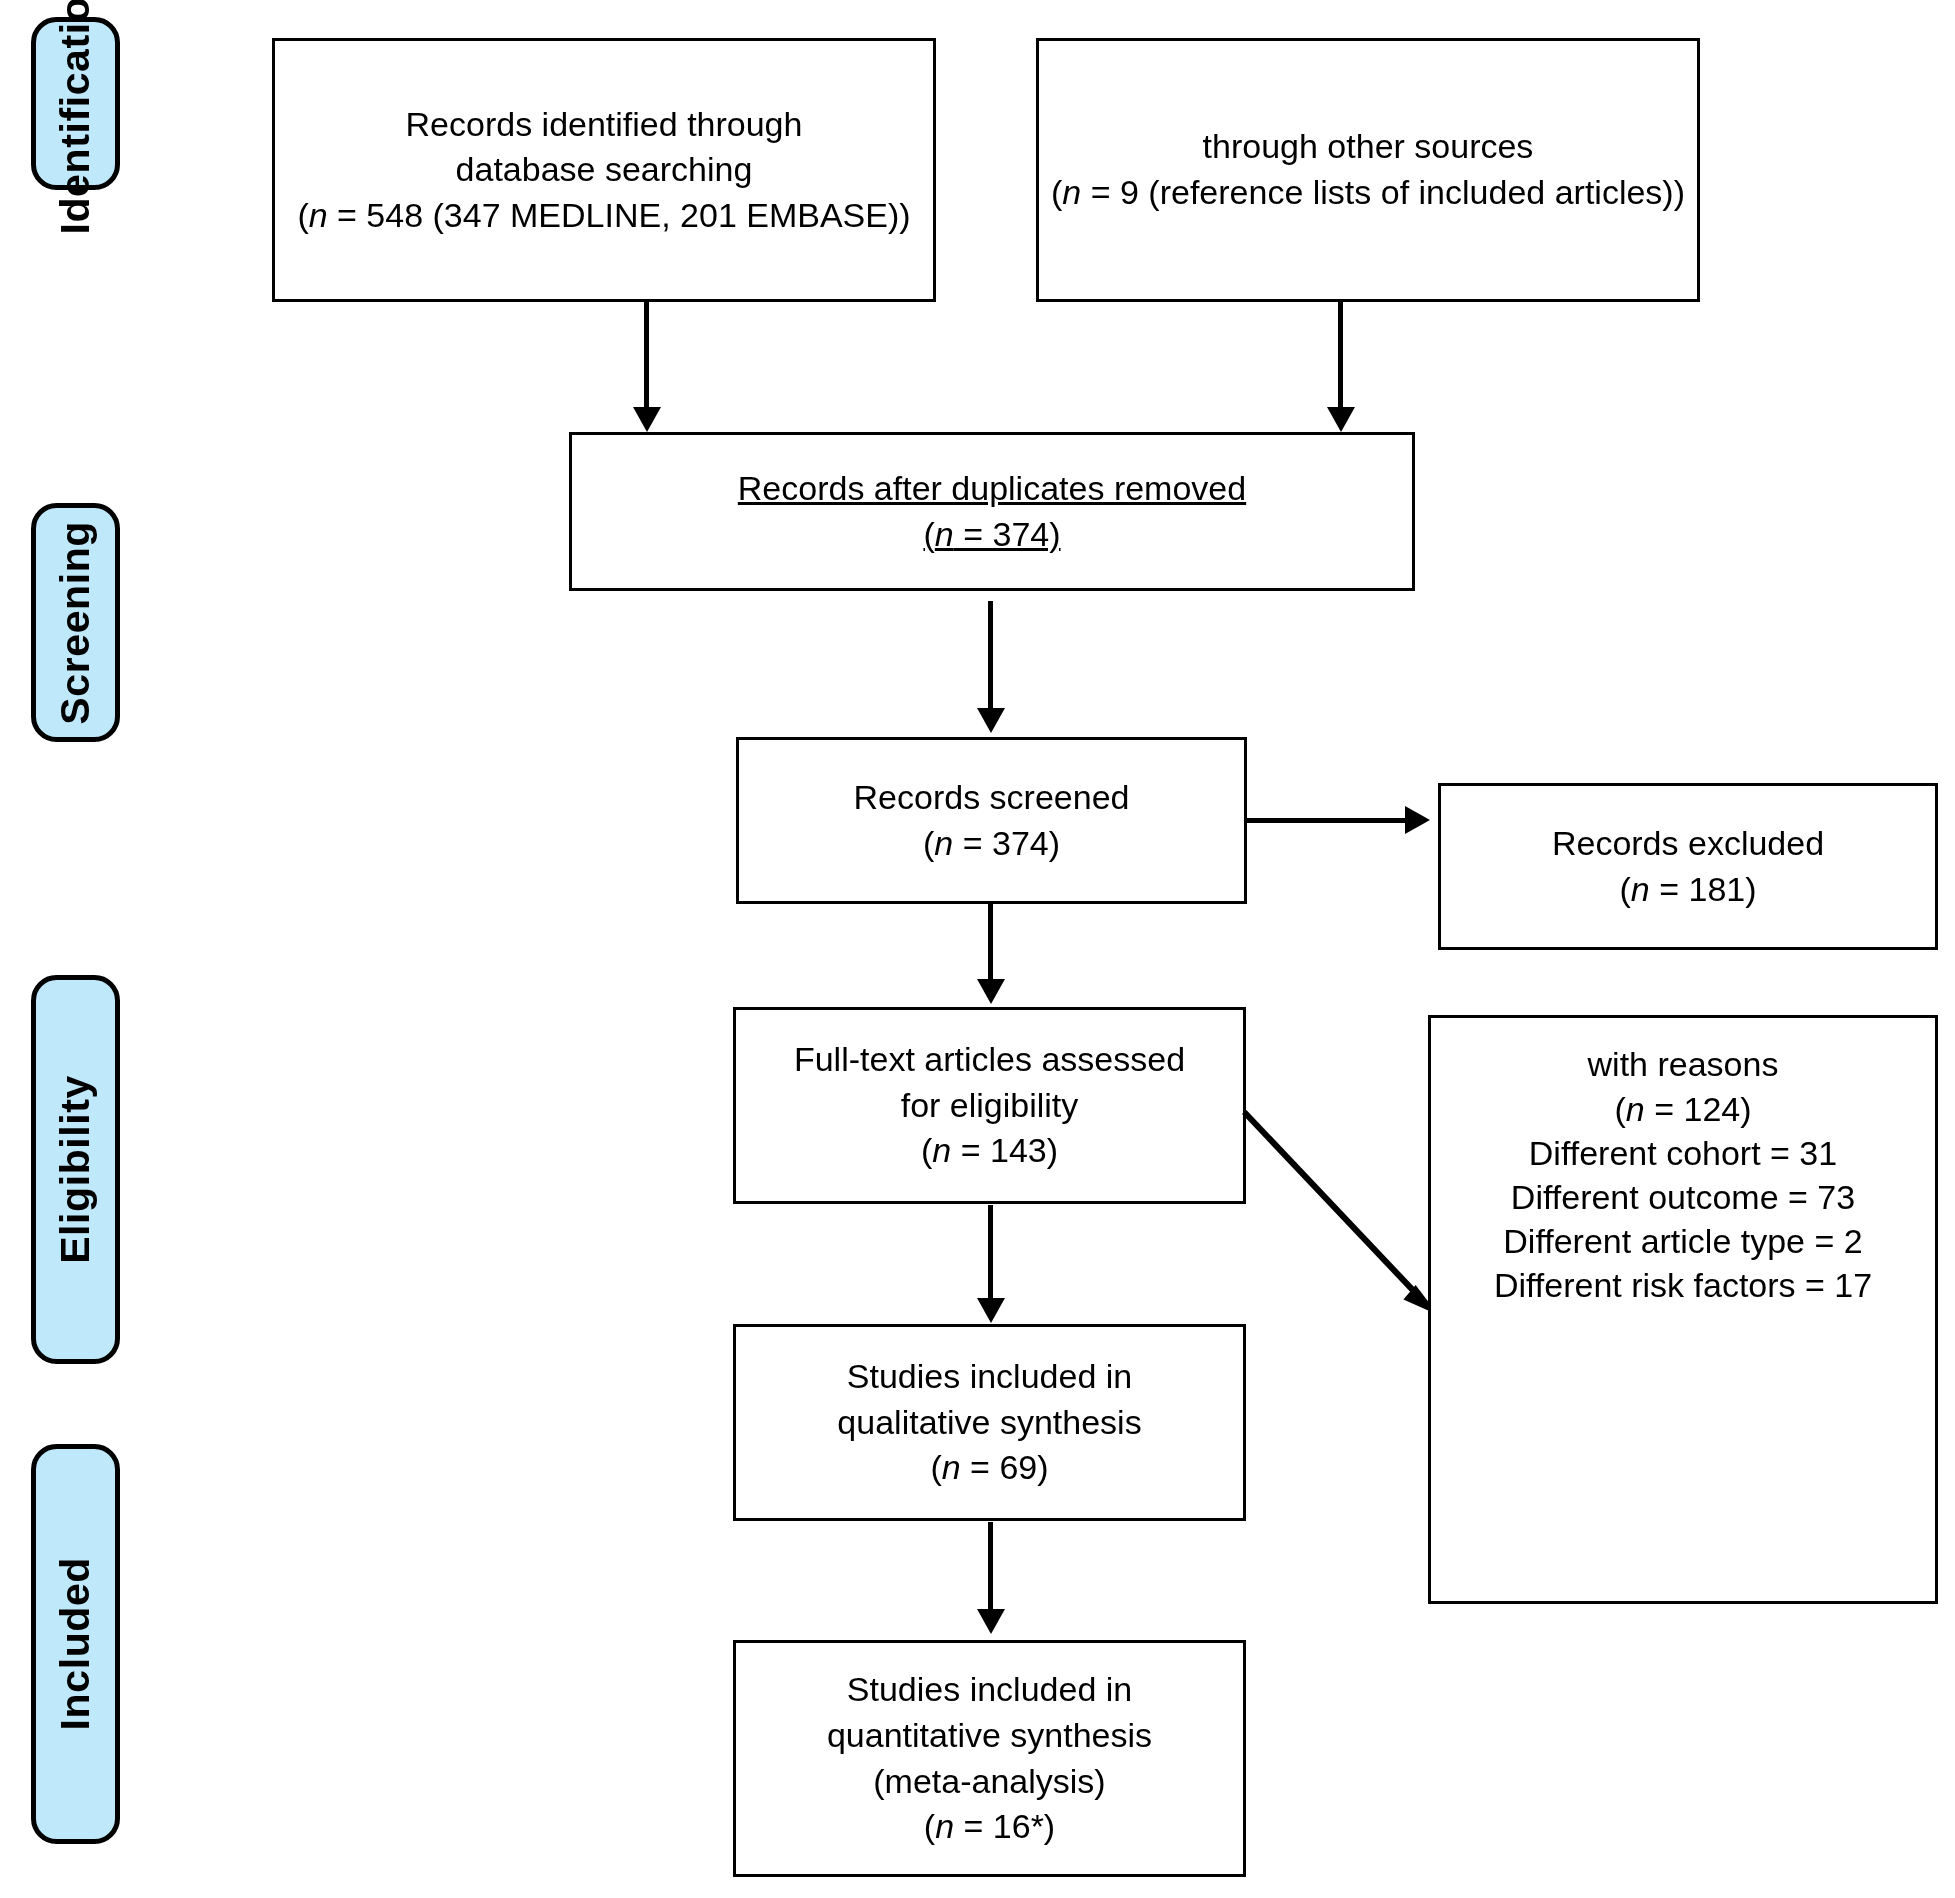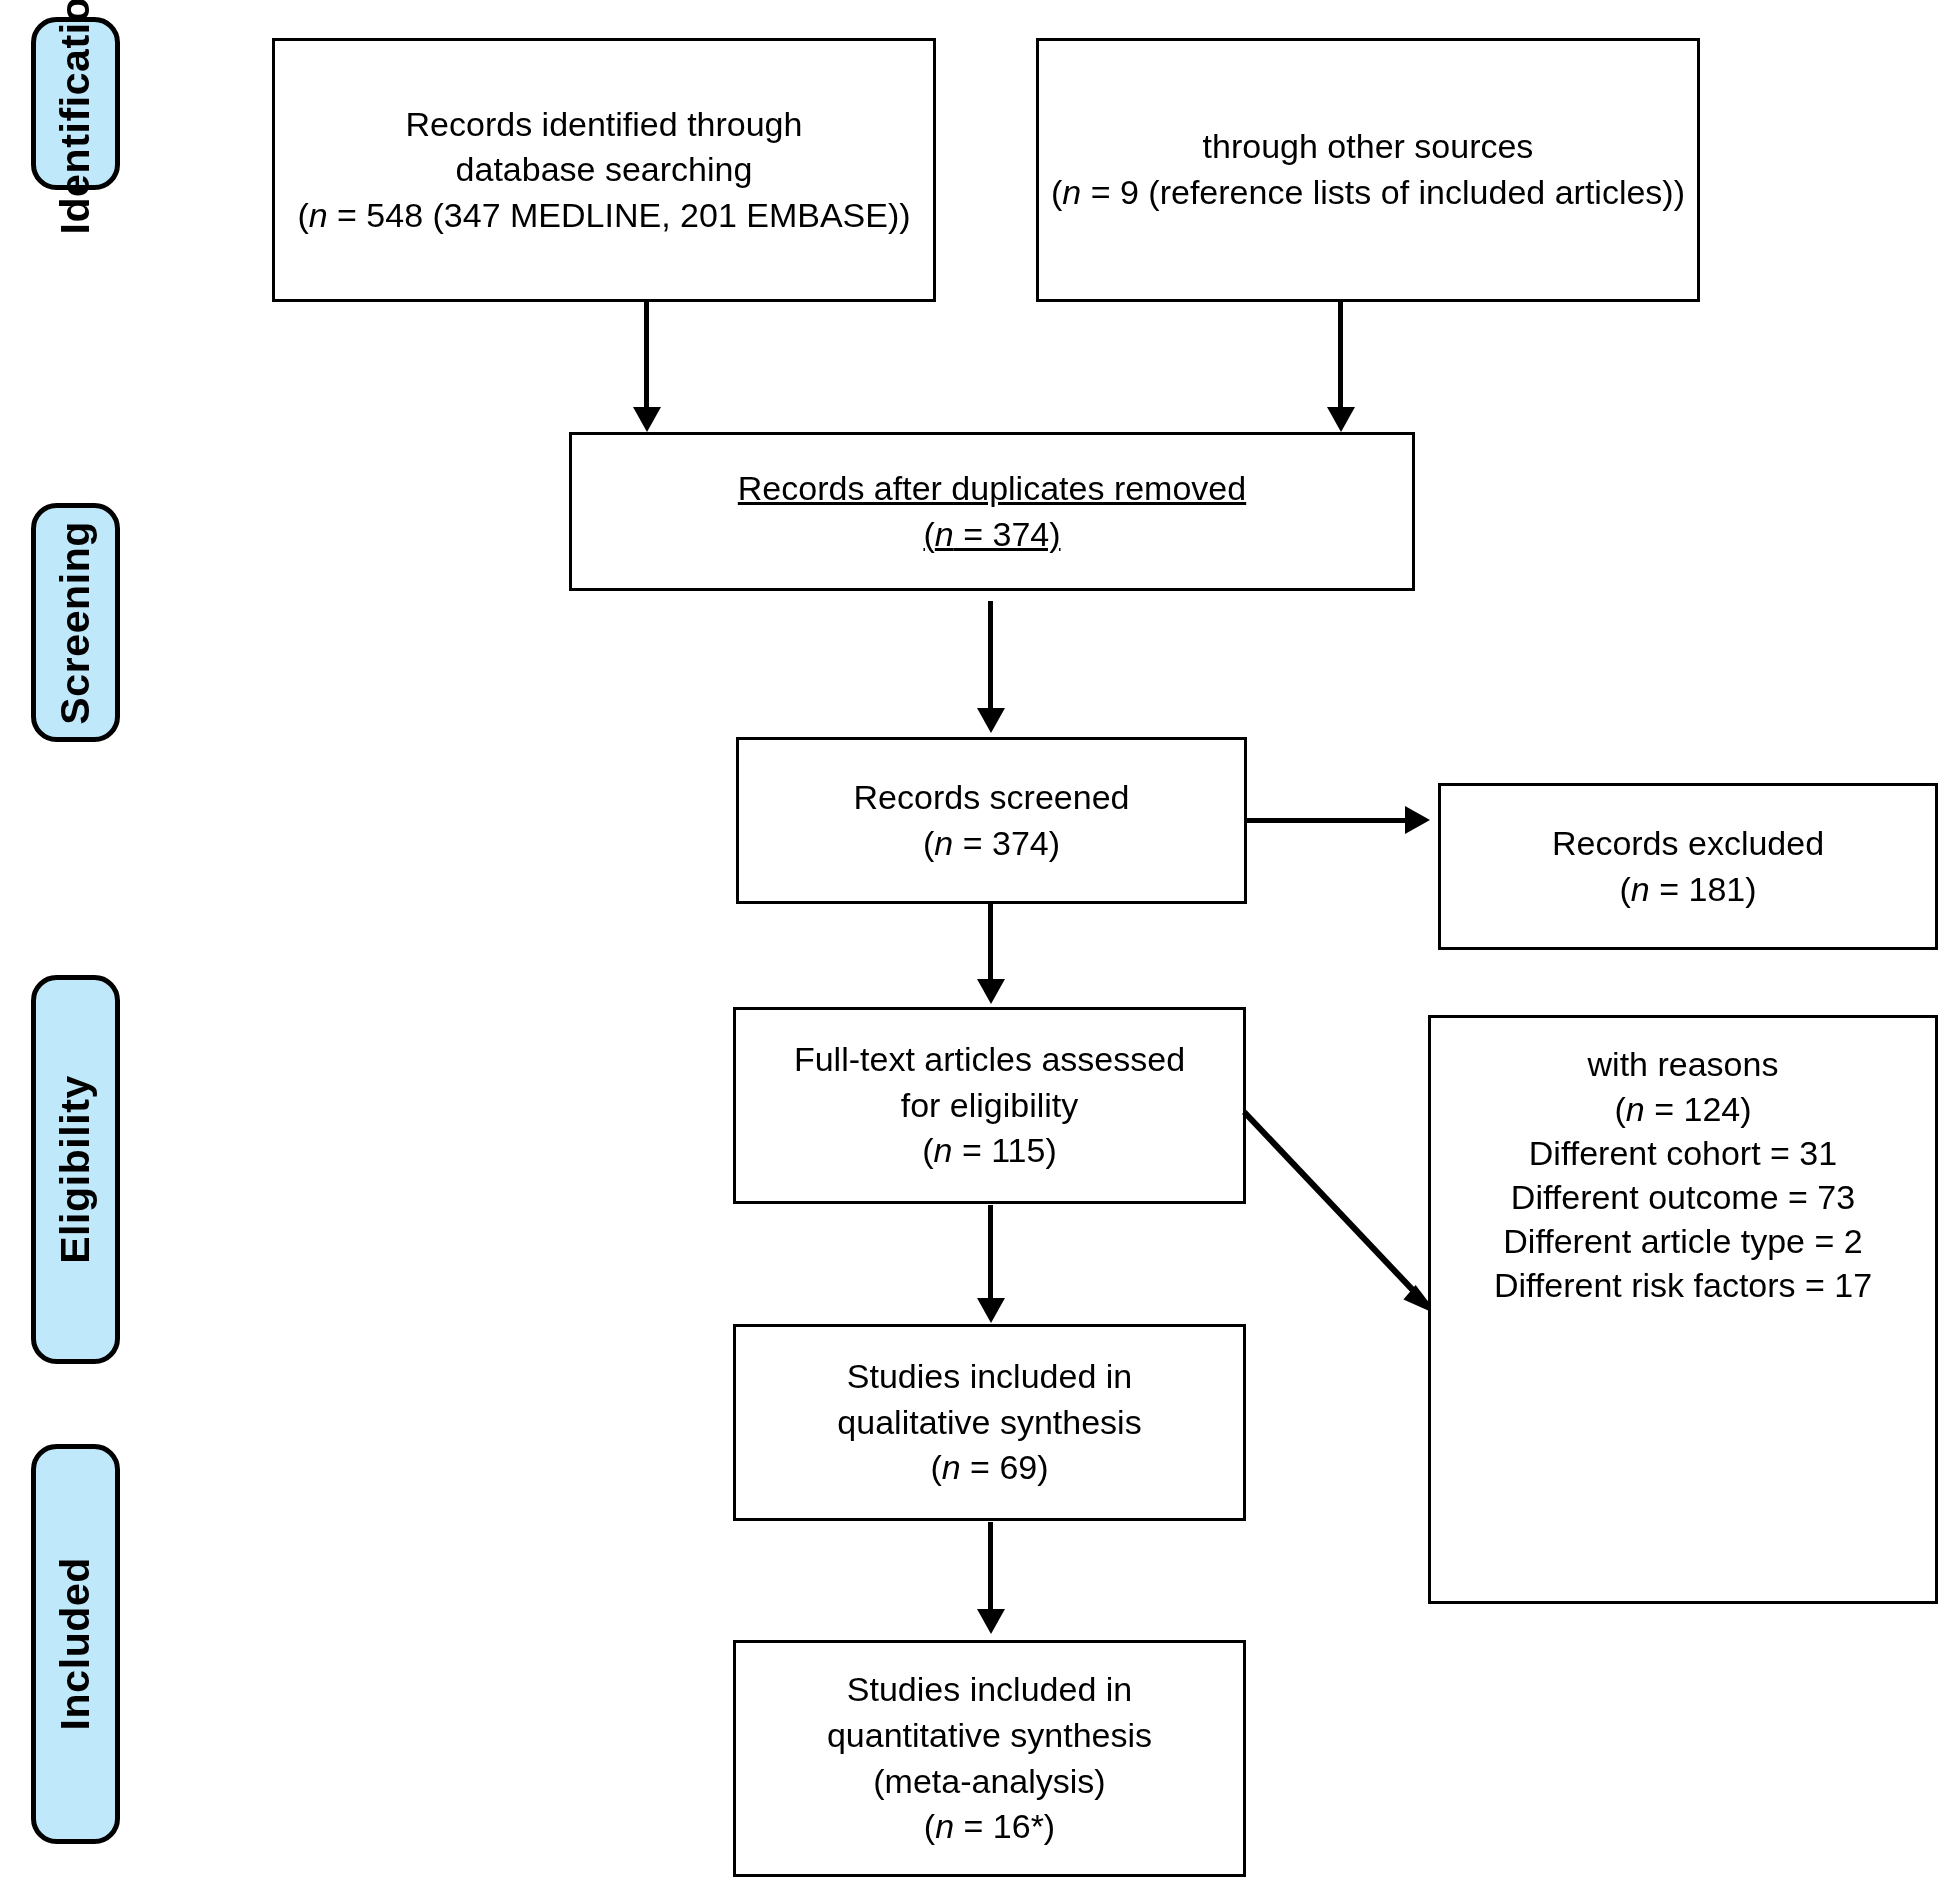--- a/index.html
+++ b/index.html
@@ -153,21 +153,21 @@
     <span class="line">Records excluded</span>
     <span class="line"><span>(</span><em>n</em><span> = 181)</span></span>
   </div>
 
   <div class="conn-line conn-v" style="left:988px; top:904px; height:78px;"></div>
   <div class="arrow-down" style="left:977px; top:979px;"></div>
 
   <div class="flow-box" style="left:733px; top:1007px; width:513px; height:197px;">
     <span class="line">Full-text articles assessed</span>
     <span class="line">for eligibility</span>
-    <span class="line"><span>(</span><em>n</em><span> = 115)</span></span>
+    <span class="line"><span>(</span><em>n</em><span> = 143)</span></span>
   </div>
 
   <svg class="diagonal-arrow" style="left:1222px; top:1083px; width:233px; height:250px;" viewBox="0 0 420 450">
     <line x1="40" y1="52" x2="362" y2="392" stroke="#000000" stroke-width="11"></line>
     <polygon points="390,418 327,390 349,364" fill="#000000"></polygon>
   </svg>
 
   <div class="flow-box" style="left:1428px; top:1015px; width:510px; height:589px; justify-content:flex-start; padding-top:24.4px; line-height:1.30;">
     <span class="line">with reasons</span>
     <span class="line"><span>(</span><em>n</em><span> = 124)</span></span>

